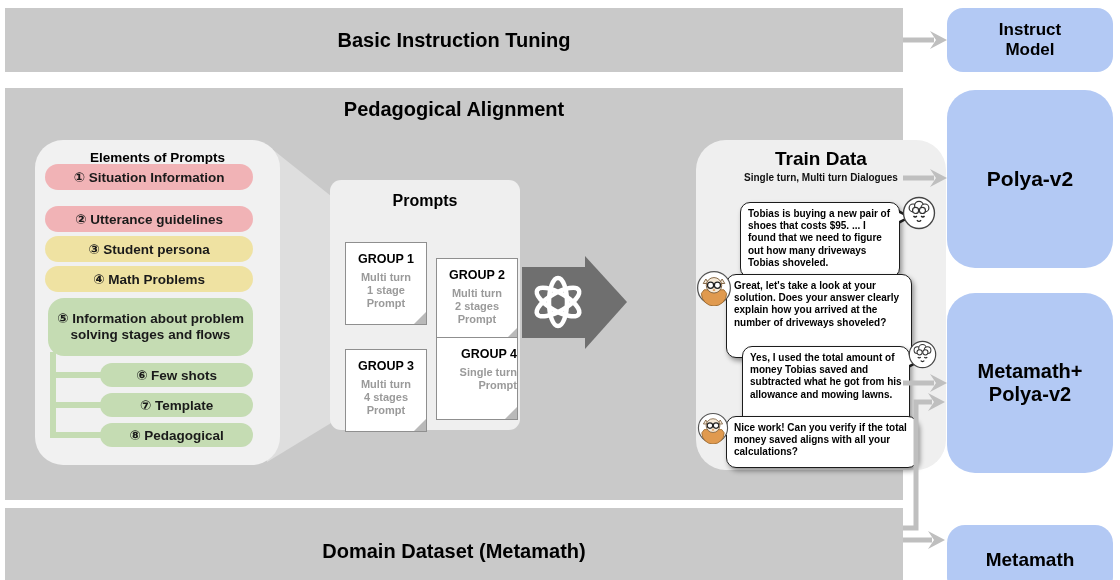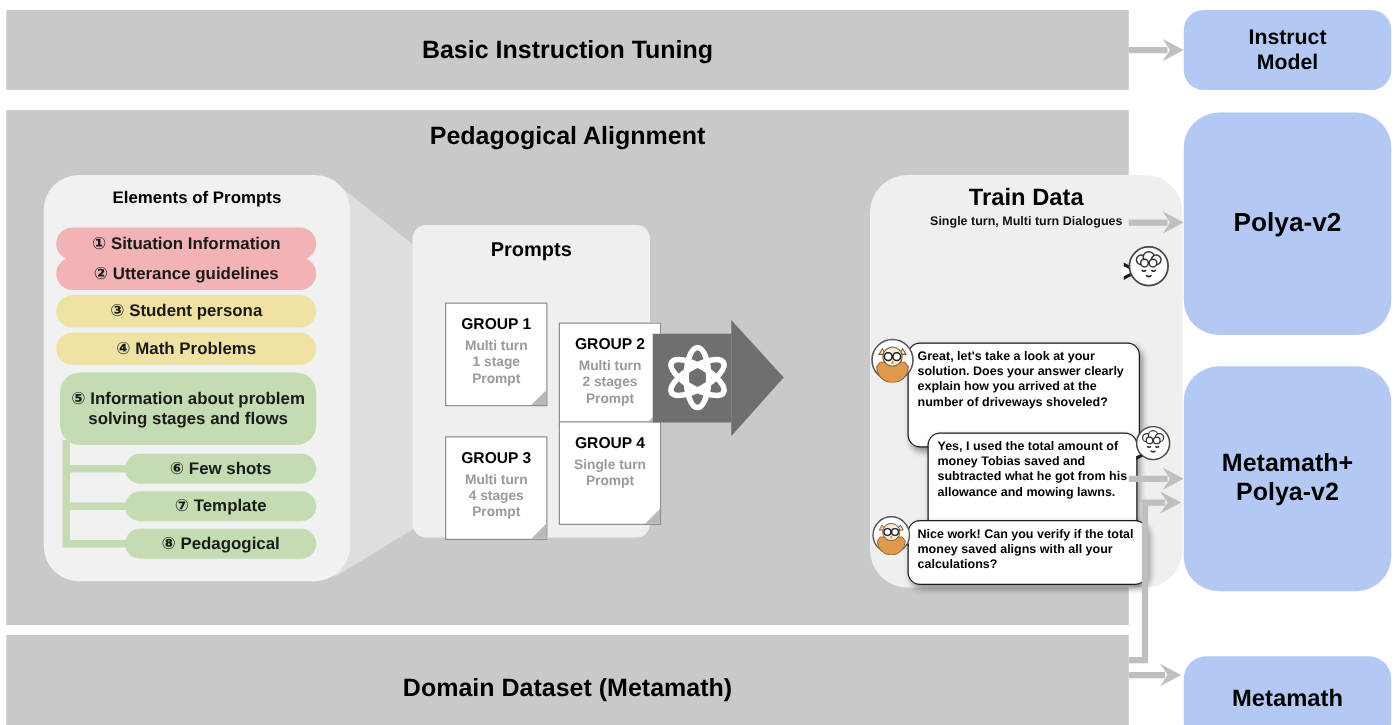--- a/index.html
+++ b/index.html
@@ -25,21 +25,21 @@
   .pill.pink { background:#f1b3b6; }
   .pill.yellow { background:#efe2a2; }
   .pill.green { background:#c5dcb3; }
   .pill.big { left:13px; width:205px; height:58px; border-radius:16px; text-align:center; line-height:1.15; padding:0 6px; font-size:13.5px; }
   .pill.sub { left:65px; width:153px; height:24px; }
   .tree-line { position:absolute; background:#c5dcb3; z-index:0; }
 
   
   .prompts-box { position:absolute; left:325px; top:92px; width:190px; height:250px; background:#efefef; border-radius:11px; z-index:2; }
   .prompts-title { position:absolute; top:12px; width:100%; text-align:center; font-weight:bold; font-size:16px; color:#000; }
-  .group-card { position:absolute; width:82px; height:83px; background:#fff; border:1px solid #8f8f8f; text-align:center;margin-left:11px; }
+  .group-card { position:absolute; width:82px; height:83px; background:#fff; border:1px solid #8f8f8f; text-align:center; }
   .group-card::after { content:""; position:absolute; right:0; bottom:0; width:0; height:0; border-bottom:12px solid #b9b9b9; border-left:12px solid transparent; }
   .group-name { font-weight:bold; font-size:12.5px; color:#000; margin-top:9px; }
   .group-desc { font-weight:bold; font-size:11px; color:#9a9a9a; line-height:1.18; margin-top:5px; }
 
   
   .gpt-arrow { position:absolute; left:517px; top:168px; z-index:2; }
 
   
   .train-box { position:absolute; left:655px; top:52px; width:250px; height:330px; background:#efefef; border-radius:30px; z-index:2;margin-left:36px; }
   .train-title { position:absolute; top:8px; width:100%; text-align:center; font-weight:bold; font-size:19px; color:#000; }
@@ -69,21 +69,21 @@
 
   <div class="middle-panel">
     <div class="panel-title">Pedagogical Alignment</div>
 
     <svg class="wedge-svg" width="898" height="412">
       <polygon points="262,57 331,112 331,332 262,374" fill="#dedede"></polygon>
     </svg>
 
     <div class="elements-panel">
       <div class="elements-title">Elements  of Prompts</div>
-      <div class="pill pink" style="top:42px;">① Situation Information</div>
+      <div class="pill pink" style="top:24px;">① Situation Information</div>
       <div class="pill pink" style="top:66px;">② Utterance guidelines</div>
       <div class="pill yellow" style="top:96px;">③ Student persona</div>
       <div class="pill green big" style="top:158px;">⑤ Information about problem solving stages and flows</div>
       <div class="pill yellow" style="top:126px;">④ Math Problems</div>
       <div class="tree-line" style="left:15px; top:212px; width:6px; height:86px;"></div>
       <div class="tree-line" style="left:21px; top:232px; width:46px; height:6px;"></div>
       <div class="tree-line" style="left:21px; top:262px; width:46px; height:6px;"></div>
       <div class="tree-line" style="left:21px; top:292px; width:46px; height:6px;"></div>
       <div class="pill green sub" style="top:223px;">⑥ Few shots</div>
       <div class="pill green sub" style="top:253px;">⑦ Template</div>
@@ -109,21 +109,21 @@
         </div>
       </div>
       <div class="group-card" style="left:15px; top:169px;">
         <div class="group-name">GROUP 3</div>
         <div class="group-desc">
           <div>Multi turn</div>
           <div>4 stages</div>
           <div>Prompt</div>
         </div>
       </div>
-      <div class="group-card" style="left:106px; top:157px;">
+      <div class="group-card" style="left:106px; top:157px;text-align:right;">
         <div class="group-name">GROUP 4</div>
         <div class="group-desc">
           <div>Single turn</div>
           <div>Prompt</div>
           <div></div>
         </div>
       </div>
     </div>
 
     <svg class="gpt-arrow" width="106" height="94">
@@ -133,20 +133,23 @@
         <ellipse rx="9" ry="24" fill="none" stroke="#fff" stroke-width="4.5"></ellipse>
         <ellipse rx="9" ry="24" fill="none" stroke="#fff" stroke-width="4.5" transform="rotate(60)"></ellipse>
         <ellipse rx="9" ry="24" fill="none" stroke="#fff" stroke-width="4.5" transform="rotate(120)"></ellipse>
       </g>
     </svg>
 
     <div class="train-box">
       <div class="train-title">Train Data</div>
       <div class="train-subtitle">Single turn, Multi turn Dialogues</div>
 
+      <div class="bubble" style="left:44px; top:62px; width:160px; height:76px; z-index:2;">
+        <span>Tobias is buying a new pair of shoes that costs $95. ... I found that we need to figure out how many driveways Tobias shoveled.</span>
+      </div>
       <div class="tailwrap tail-r-outer" style="left:203px; top:70px; z-index:2;"></div>
       <div class="tailwrap tail-r-inner" style="left:201px; top:72px; z-index:2;"></div>
 
       <svg class="avatar" style="left:206px; top:56px;" width="34" height="34" viewBox="0 0 40 40">
         <circle cx="20" cy="20" r="18.2" fill="#fff" stroke="#444" stroke-width="1.6"></circle>
         <g fill="#fff" stroke="#333" stroke-width="1.4">
           <circle cx="13" cy="14" r="4.6"></circle>
             <circle cx="20" cy="11.5" r="5.2"></circle>
             <circle cx="27" cy="14" r="4.6"></circle>
           <circle cx="16" cy="17" r="3.6"></circle>

